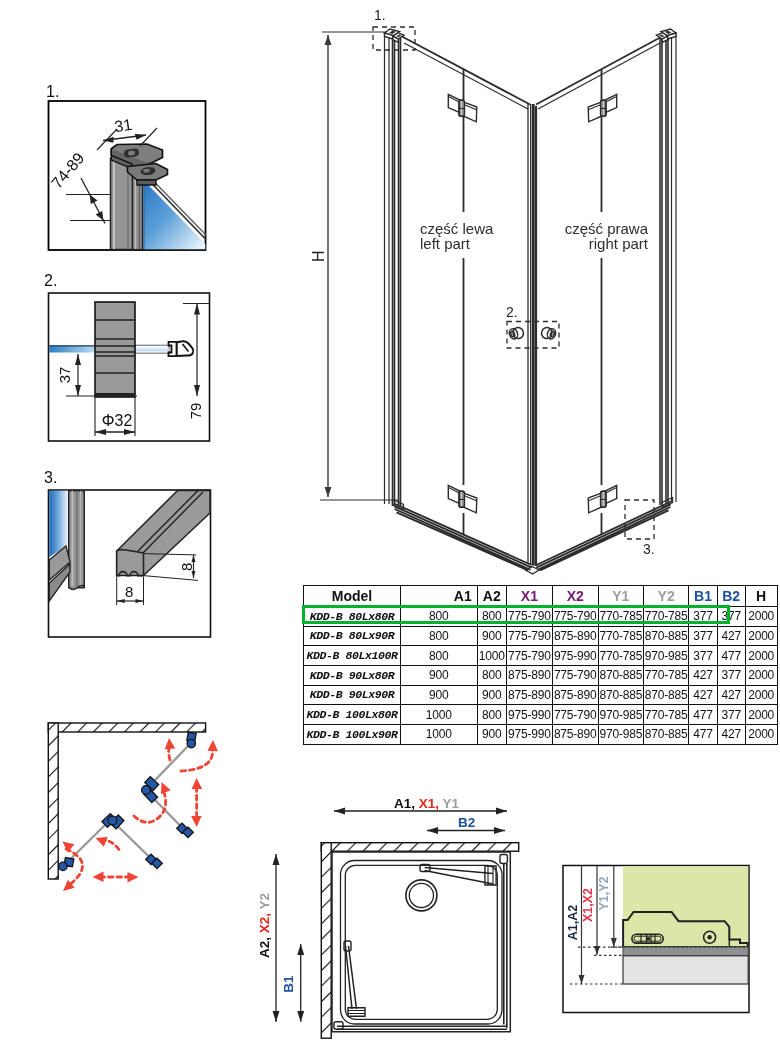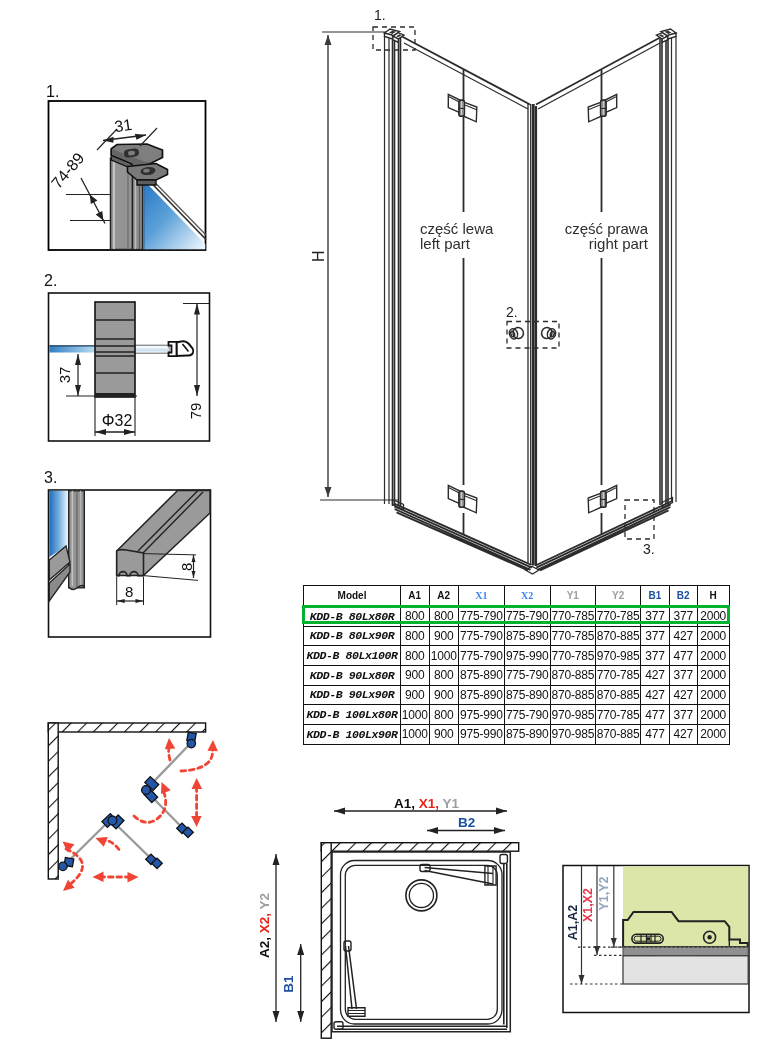--- a/index.html
+++ b/index.html
@@ -2,23 +2,23 @@
 <html><head>
 <meta charset="utf-8">
 <style>
   html,body{margin:0;padding:0;background:#fff;}
   #page{position:relative;width:780px;height:1044px;background:#fff;overflow:hidden;
         font-family:"Liberation Sans",sans-serif;}
   svg{position:absolute;left:0;top:0;}
   text{font-family:"Liberation Sans",sans-serif;}
   #dimtbl{border-collapse:collapse;font-size:12px;color:#111;table-layout:fixed;white-space:nowrap;}
   #dimtbl td{border:1.4px solid #111;text-align:center;padding:0;height:18.7px;line-height:1;letter-spacing:-0.2px;overflow:hidden;}
-  #dimtbl tr.hd td{font-weight:bold;height:20px;font-size:10px;letter-spacing:0;}
-  #dimtbl td.cm{width:96px;} #dimtbl td.ca{width:27.5px;} #dimtbl td.ca2{width:28.5px;margin-left:45px;}
-  #dimtbl td.cx{width:44.8px;color:#3b82f6;font-family:Liberation Serif, serif;} #dimtbl td.cy{width:44.4px;color:#9e9e9e;}
+  #dimtbl tr.hd td{font-weight:bold;height:20px;font-size:14px;letter-spacing:0;}
+  #dimtbl td.cm{width:96px;} #dimtbl td.ca{width:27.5px;padding-left:48px;} #dimtbl td.ca2{width:28.5px;margin-left:45px;}
+  #dimtbl td.cx{width:44.8px;color:#701a75;} #dimtbl td.cy{width:44.4px;color:#9e9e9e;}
   #dimtbl td.cb,#dimtbl td.cb2{width:27.2px;color:#1d4fa0;} #dimtbl td.ch{width:30.8px;}
   #dimtbl tr td.m{font-weight:bold;font-style:italic;font-size:11.5px;letter-spacing:-0.4px;font-family:Liberation Mono, monospace;}
   #dimtbl tr:not(.hd) td{color:#111;}
   #greenrow{position:absolute;left:-1.5px;top:20.2px;width:422px;height:12.4px;border:3px solid #00b32c;}
 </style>
 </head>
 <body>
 <div id="page">
 <svg width="780" height="1044" viewBox="0 0 780 1044">
 <defs>

